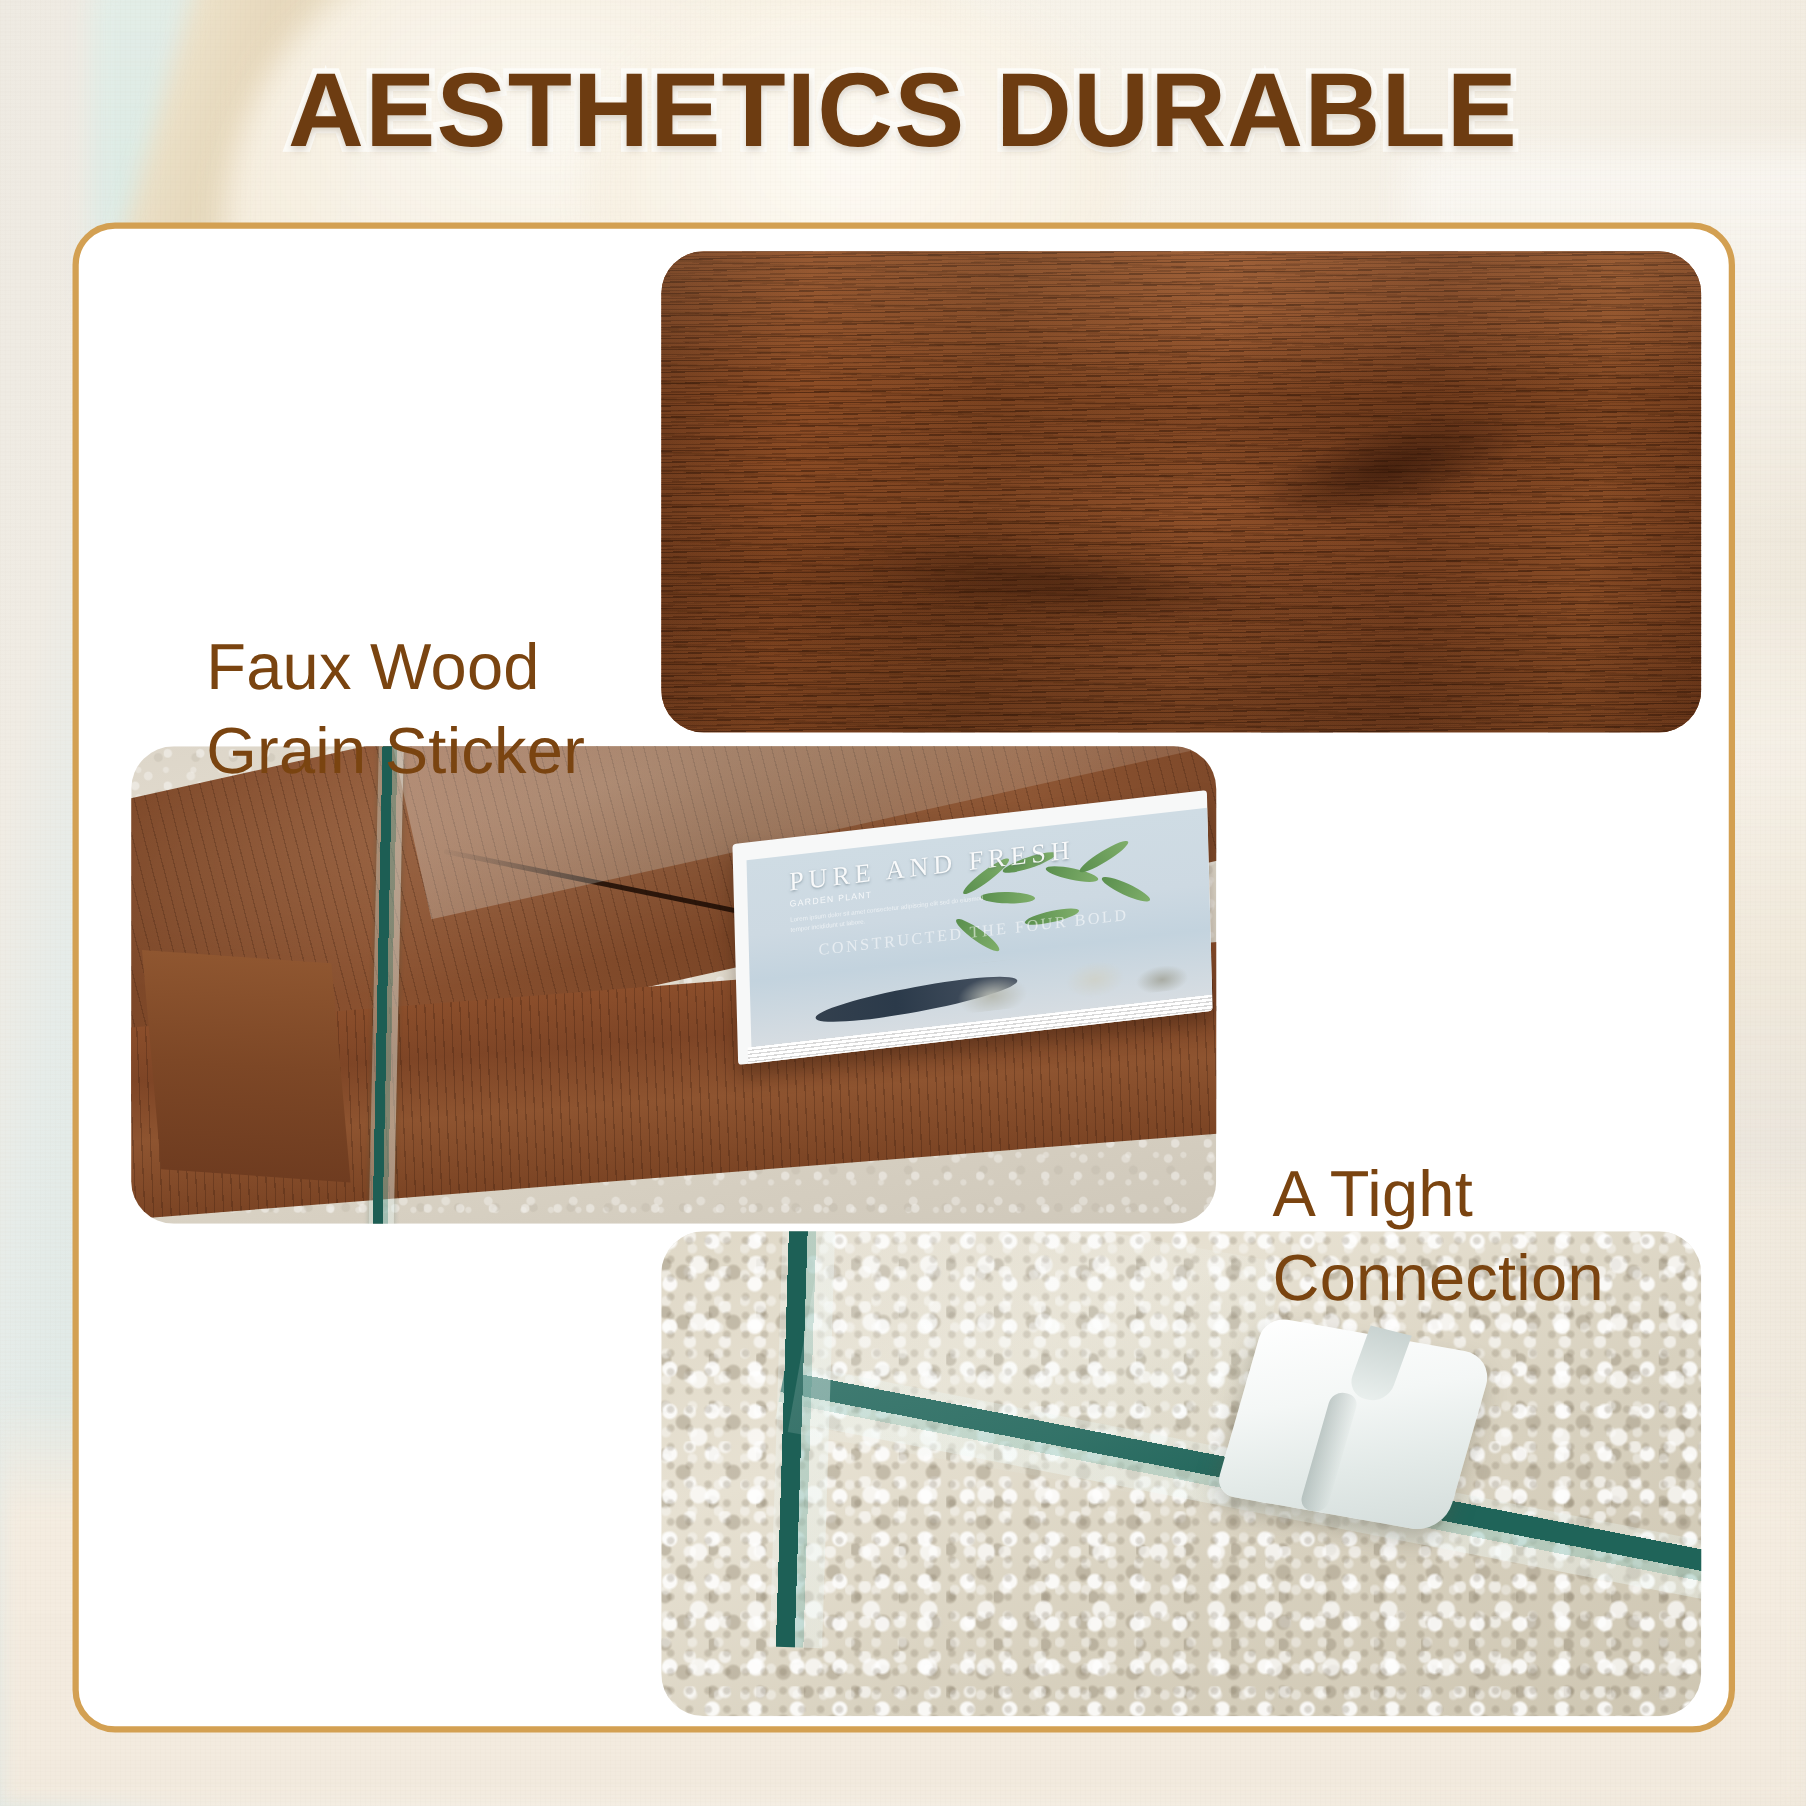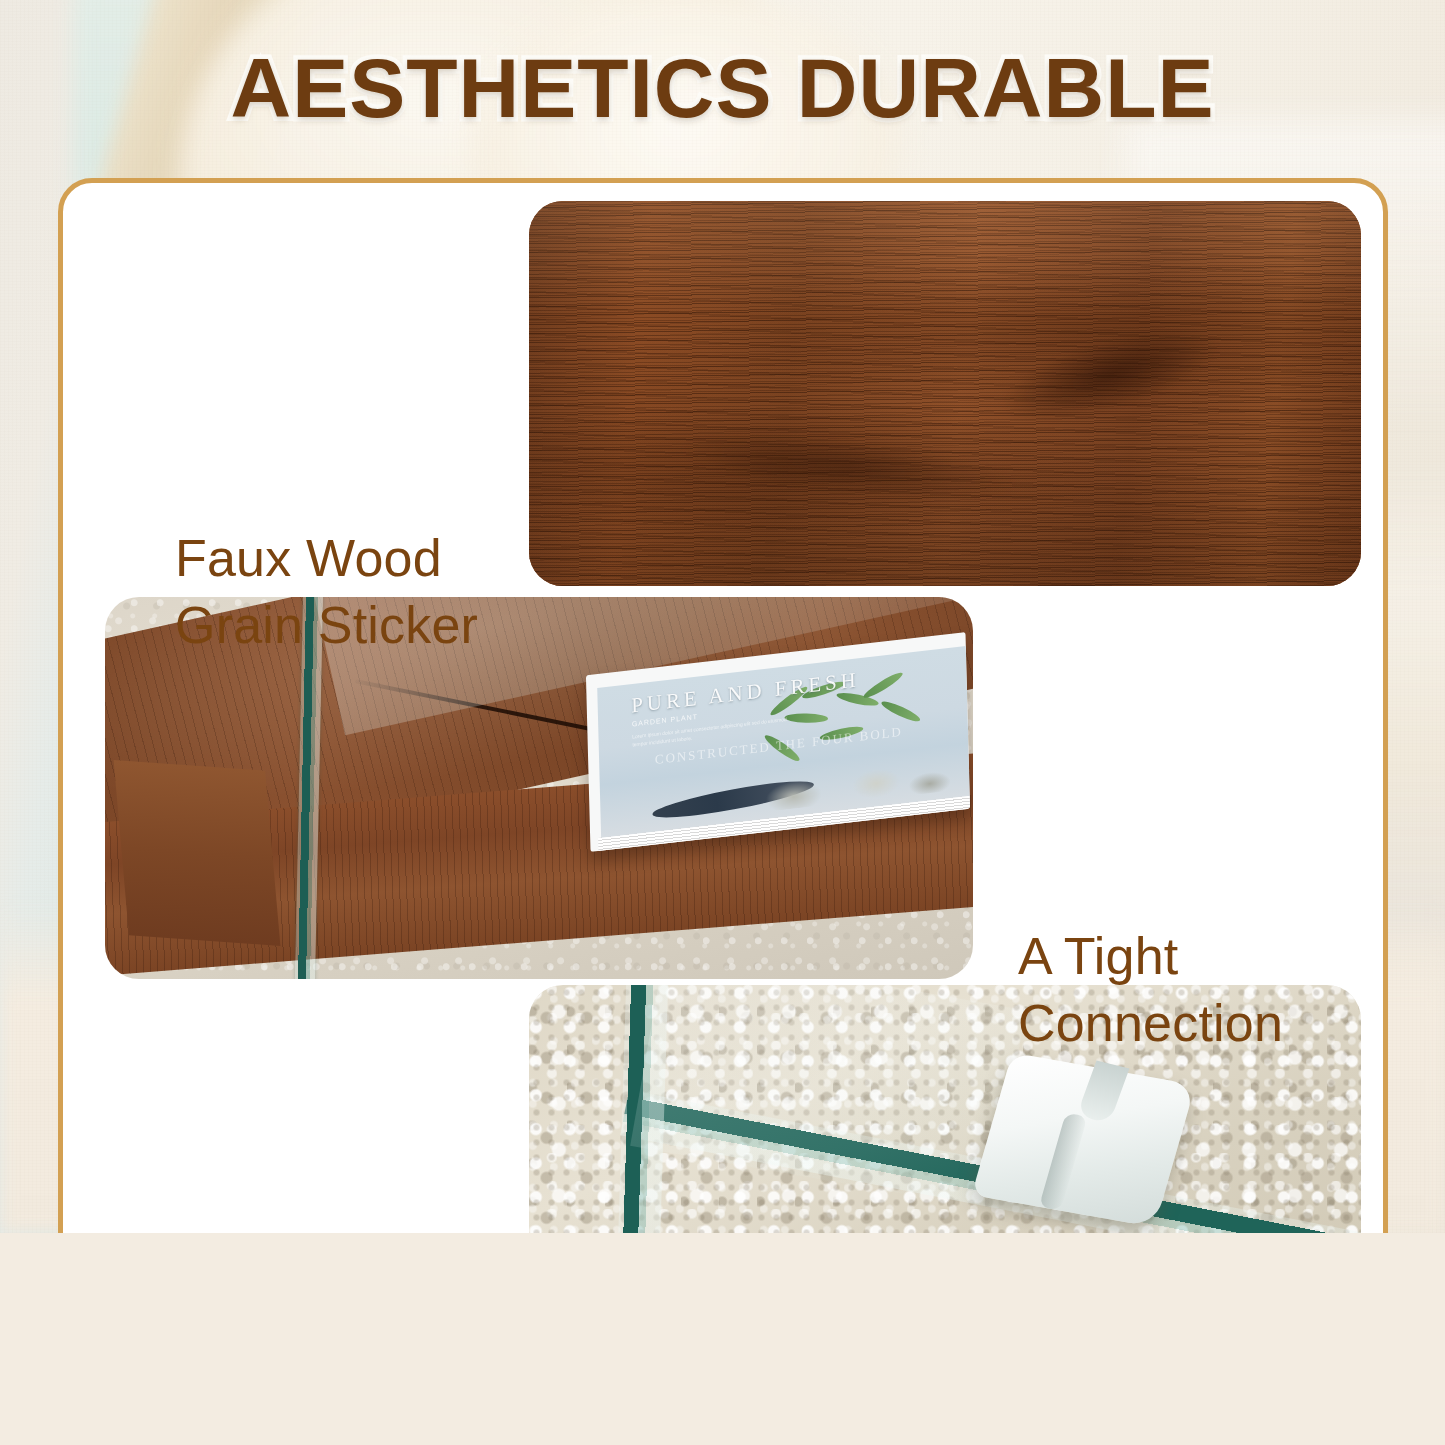--- a/index.html
+++ b/index.html
@@ -10,21 +10,21 @@
     width: 1445px;
     height: 1445px;
     overflow: hidden;
     font-family: "Liberation Sans", sans-serif;
     background: #f3ece1;
   }
 
   #stage {
     position: relative;
     width: 1445px;
-    height: 1233px;
+    height: 1445px;
     overflow: hidden;
   }
 
   
   .bg-base {
     position: absolute;
     inset: 0;
     background: #f6f1e7;
   }
   .bg-wall {
@@ -493,21 +493,21 @@
   
   .label {
     position: absolute;
     color: #7a4410;
     font-size: 52px;
     line-height: 1.28;
     font-weight: 400;
     letter-spacing: .2px;
     white-space: pre-line;
   }
-  .lbl-wood   { left: 112px;  top: 318px; margin-top: 24px;  }
+  .lbl-wood   { left: 102px;  top: 318px;  }
   .lbl-tight  { left: 955px;  top: 740px;  }
   .lbl-nonslip{ left: 108px;  top: 1106px; }
 </style>
 </head>
 <body>
 
 <div id="stage">
 
   <div class="bg-base">
     <div class="bg-wall"></div>

